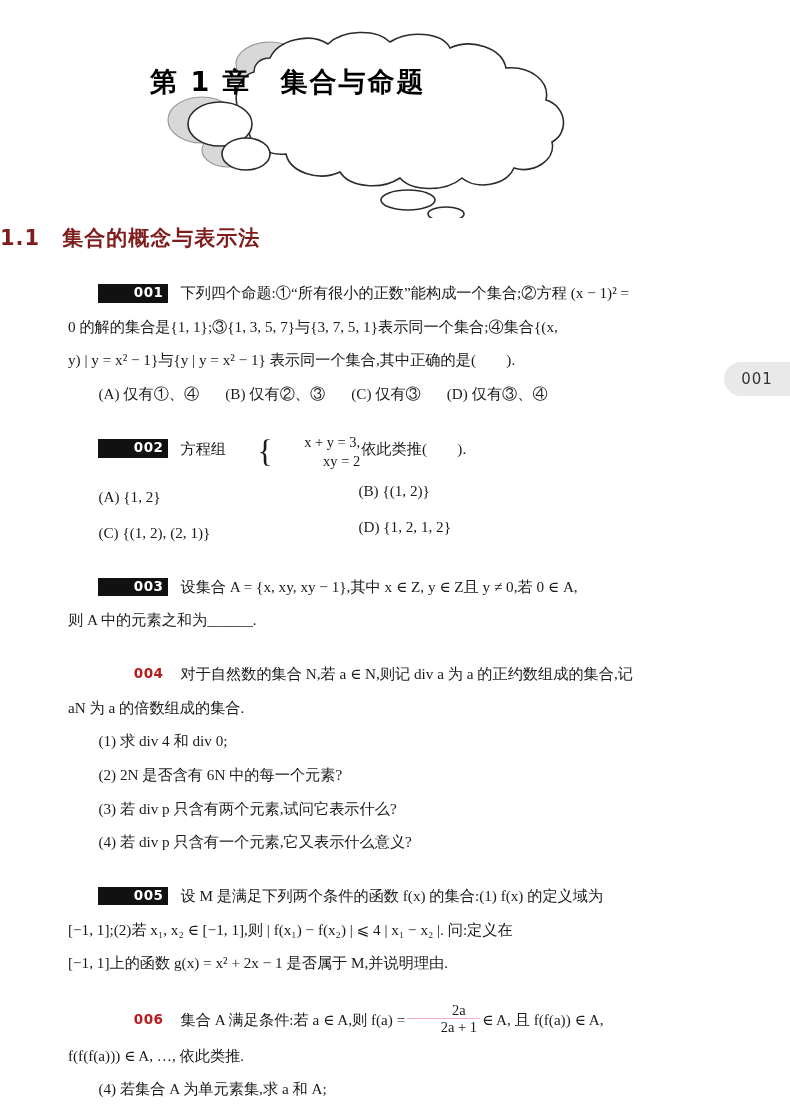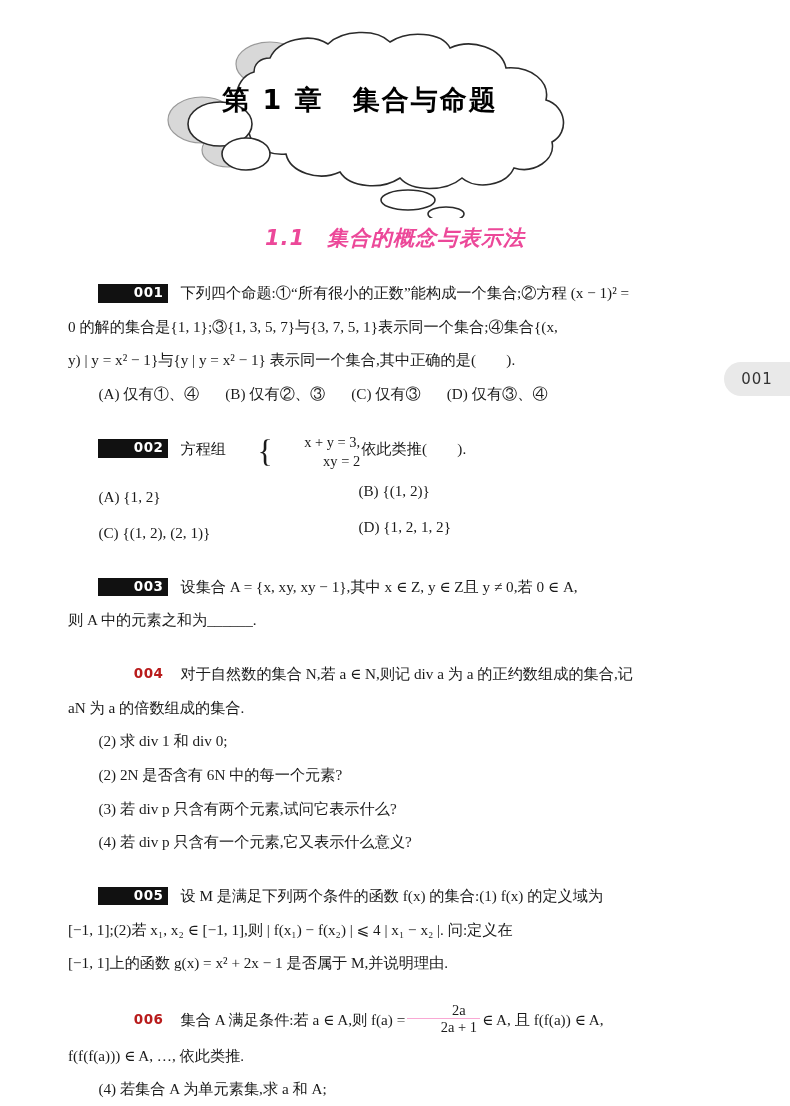--- a/index.html
+++ b/index.html
@@ -28,41 +28,40 @@
     height: 190px;
     margin: 28px 0 0 150px;
   }
   .cloud-svg {
     position: absolute;
     top: 0;
     left: 0;
   }
   .chapter-title {
     position: absolute;
-    top: 54px;
+    top: 36px;
     left: 0;
     width: 420px;
-    text-align: center;
+    text-align: left;
     font-family: "DejaVu Sans", "Liberation Sans", sans-serif;
     font-weight: bold;
     font-size: 27px;
     letter-spacing: 2px;
     color: #000;
   }
 
   
   .section-title {
-    text-align: center;
+    text-align: left;
     font-family: "DejaVu Sans", "Liberation Sans", sans-serif;
     font-weight: bold;
     font-size: 21px;
     letter-spacing: 1px;
     margin: 6px 0 26px 0;
-    color: #ec4899;
-    font-style: italic;
+    color: #7f1d1d;
   }
 
   
   .content {
     margin: 0 74px 0 68px;
     font-size: 15.2px;
     line-height: 1.95;
     text-align: justify;
   }
   .para {
@@ -246,21 +245,21 @@
     <div class="para">
       <span>则 A 中的元素之和为______.</span>
     </div>
 
     <div class="para indent q">
       <span class="qnum plain">004</span><span>对于自然数的集合 N,若 a ∈ N,则记 div a 为 a 的正约数组成的集合,记</span>
     </div>
     <div class="para">
       <span>aN 为 a 的倍数组成的集合.</span>
     </div>
-    <div class="para indent">(2) 求 div 1 和 div 0;</div>
+    <div class="para indent">(1) 求 div 4 和 div 0;</div>
     <div class="para indent">(2) 2N 是否含有 6N 中的每一个元素?</div>
     <div class="para indent">(3) 若 div p 只含有两个元素,试问它表示什么?</div>
     <div class="para indent">(4) 若 div p 只含有一个元素,它又表示什么意义?</div>
 
     <div class="para indent q">
       <span class="qnum">005</span><span>设 M 是满足下列两个条件的函数 f(x) 的集合:(1) f(x) 的定义域为</span>
     </div>
     <div class="para">
       <span>[−1, 1];(2)若 x₁, x₂ ∈ [−1, 1],则 | f(x₁) − f(x₂) | ⩽ 4 | x₁ − x₂ |. 问:定义在</span>
     </div>

